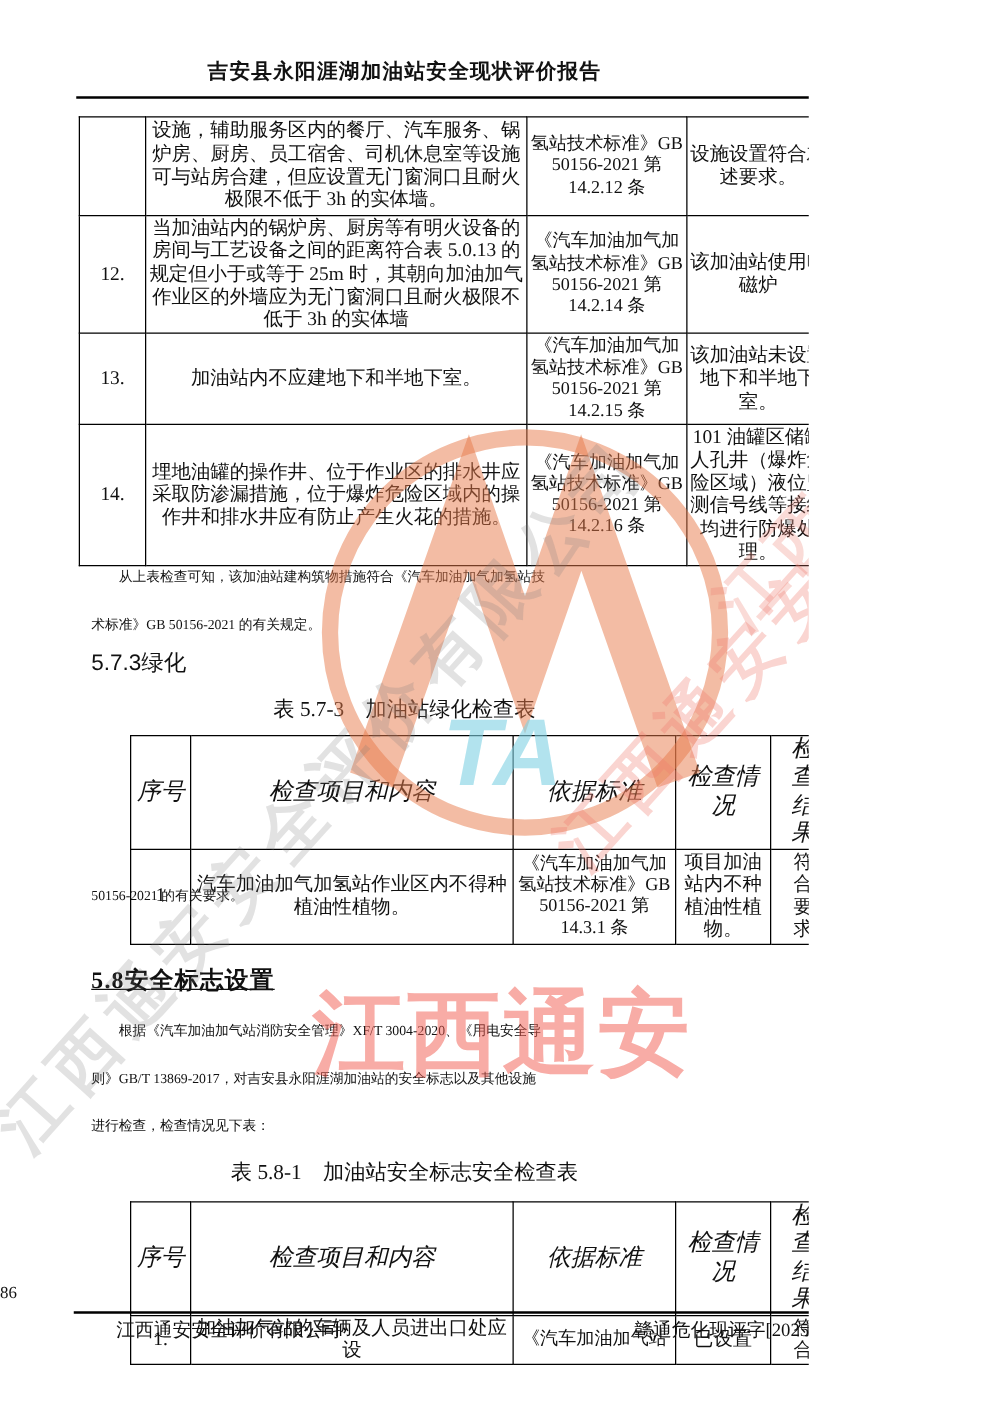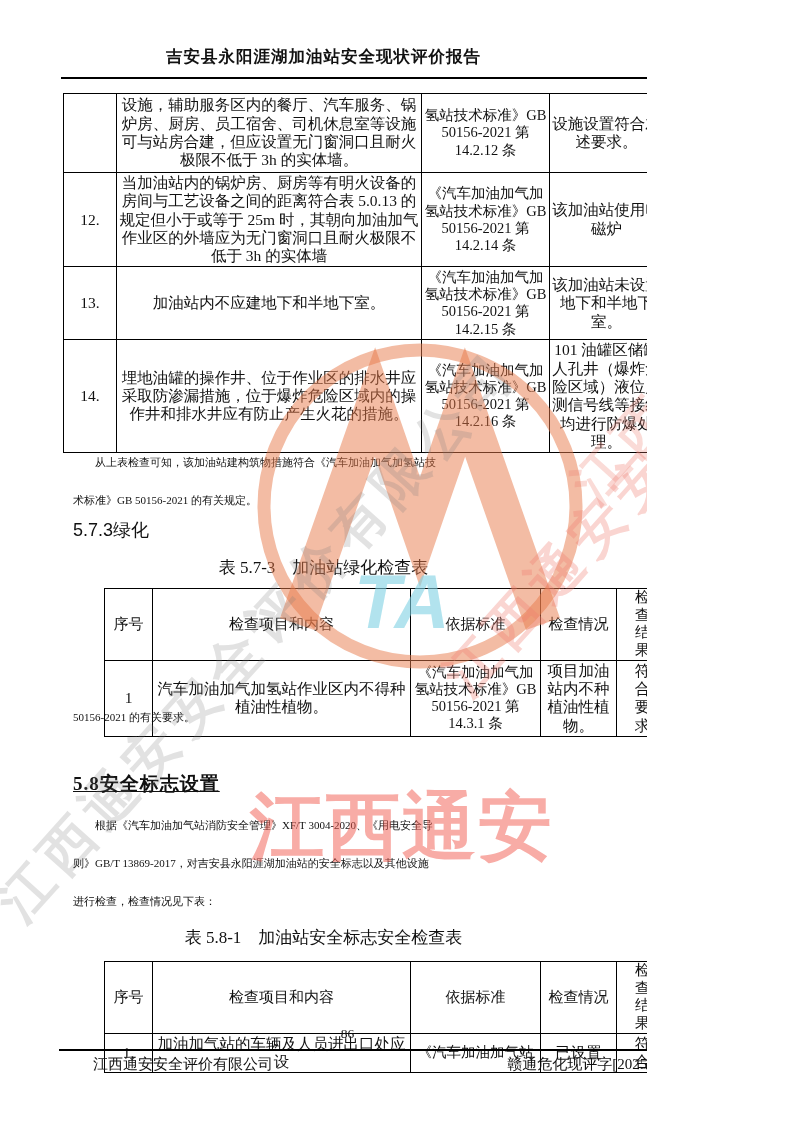--- a/index.html
+++ b/index.html
@@ -15,30 +15,30 @@
   }
   .header-rule{top:77px;left:61px;width:672px;border-top:2px solid #000;}
   table.tbl{border-collapse:collapse;table-layout:fixed;}
   table.tbl td,table.tbl th{
     border:1px solid #000;vertical-align:middle;text-align:center;
     font-weight:normal;line-height:1.18;overflow:hidden;
     font-size:15.5px;padding:1px 2px;box-sizing:border-box;
   }
   table.tbl .c-std{font-size:14.5px;}
   table.tbl .c-res{padding:0 14px;}
-  table.tbl th{font-size:15px;}
+  table.tbl th{font-size:19px;font-style:italic;}
   .para{width:630px;font-size:11px;line-height:38px;text-align:justify;}
   .para .indent{text-indent:2em;}
   .h-green{
     font-family:"Liberation Sans","DejaVu Sans",sans-serif;
     font-weight:normal;font-size:18px;
   }
   .h-signs{font-weight:bold;font-size:19px;letter-spacing:1px;}
   .tbl-caption{left:0;width:100%;text-align:center;font-size:17px;}
-  .page-num{left:0;width:100%;text-align:center;font-size:13.5px;padding-left:24px;}
+  .page-num{left:0;width:100%;font-size:13.5px;}
   .footer-rule{top:1049px;left:59px;width:676px;border-top:2px solid #000;}
   .footer-row{
     top:1055px;left:61px;width:672px;display:flex;justify-content:space-between;
     font-size:15px;padding:0;box-sizing:border-box;
   }
   .footer-row .f-left{padding-left:32px;}
   .footer-row .f-right{padding-right:40px;margin-left:37px;}
   
   .wm-layer{position:absolute;inset:0;pointer-events:none;z-index:5;}
   .wm-brand{

